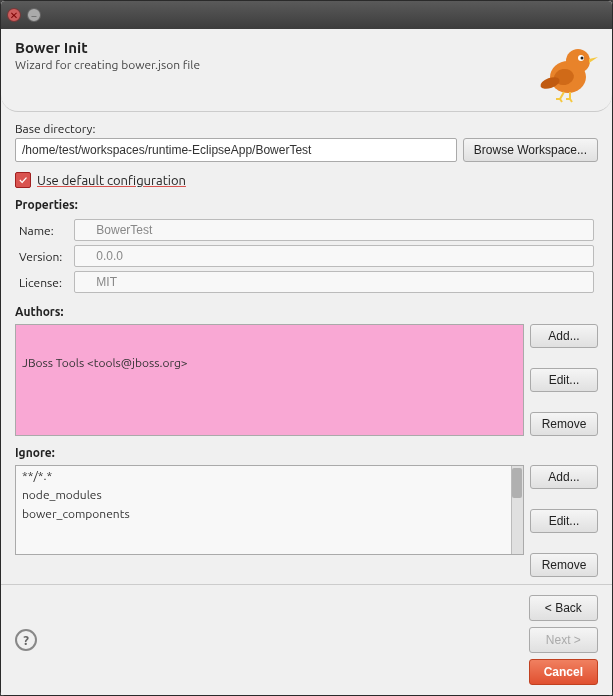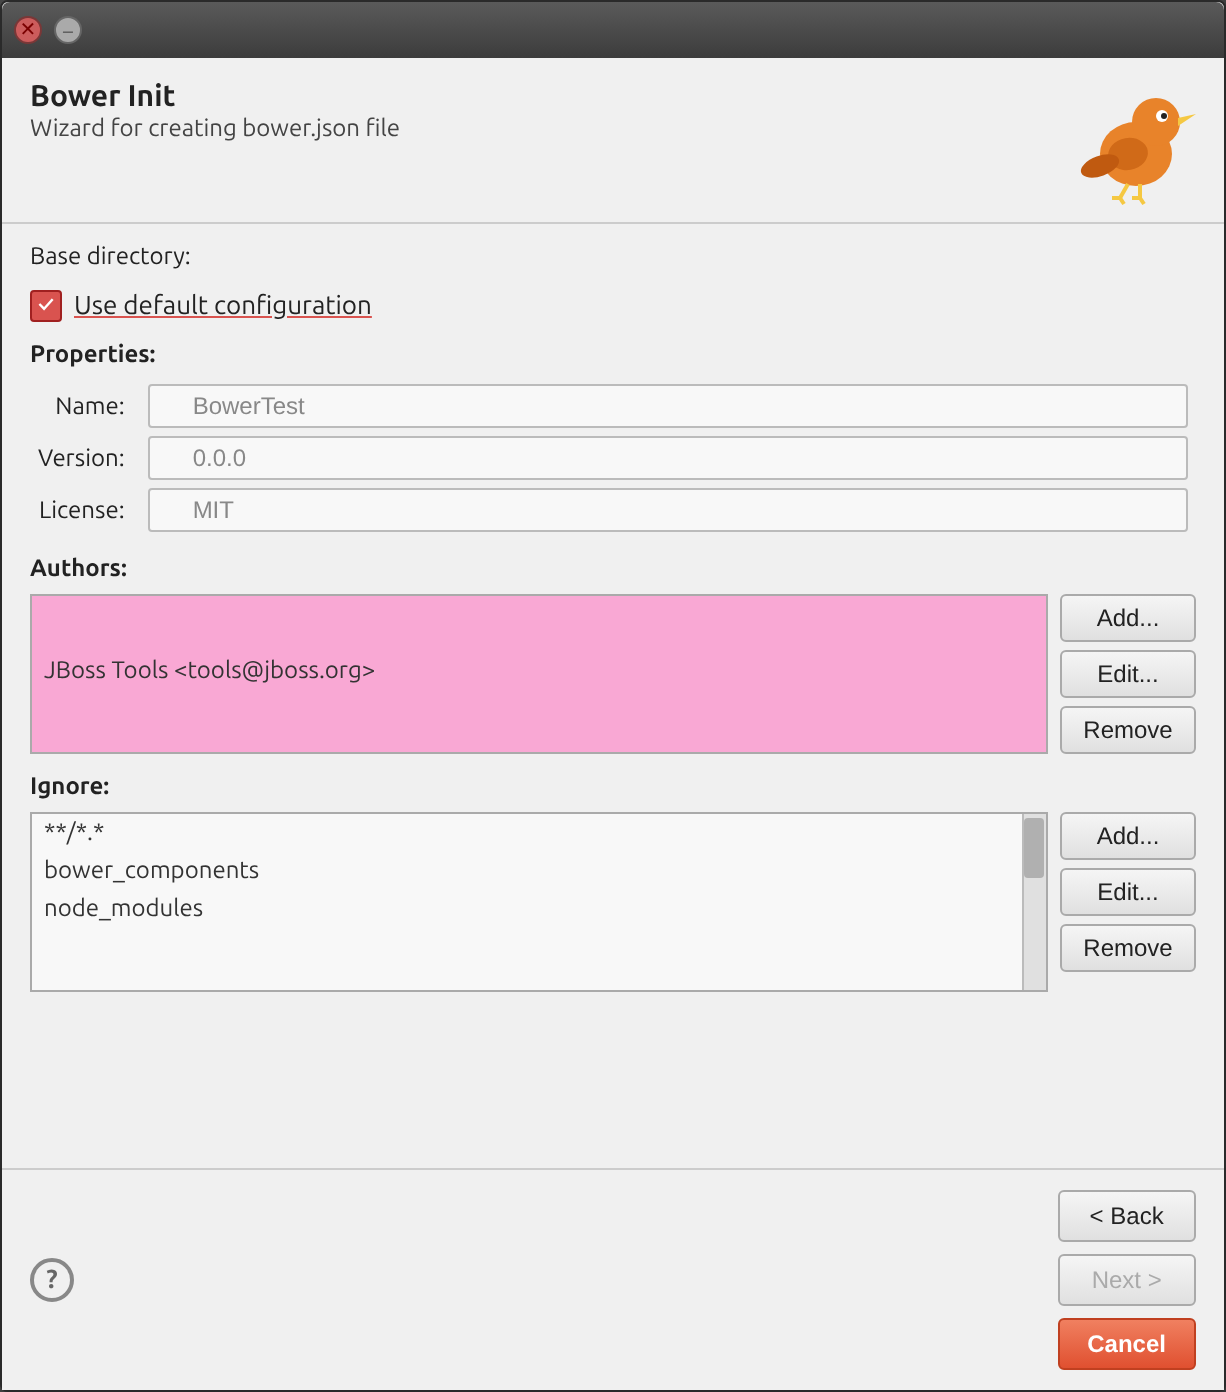--- a/index.html
+++ b/index.html
@@ -46,20 +46,21 @@
     }
     .btn-close { background: #cc5c5c; }
     .btn-min { background: #aaa; }
     .header-area {
       background: #f0f0f0;
       padding: 10px 14px 8px 14px;
       border-bottom: 1px solid #ccc;
       display: flex;
       justify-content: space-between;
       align-items: flex-start;
+      border-radius: 17px;
     }
     .header-text h2 {
       font-size: 15px;
       font-weight: bold;
       color: #222;
       margin-bottom: 2px;
     }
     .header-text p {
       font-size: 12px;
       color: #444;
@@ -147,21 +148,21 @@
       margin-bottom: 10px;
     }
     .props-table td {
       padding: 2px 4px;
       font-size: 12px;
       vertical-align: middle;
     }
     .props-table td:first-child {
       width: 60px;
       color: #222;
-      text-align: right;
+      text-align: left;
       padding-right: 8px;
     }
     .props-table td:last-child {
       width: 100%;
     }
     .prop-input {
       width: 100%;
       height: 22px;
       border: 1px solid #bbb;
       background: #f8f8f8;
@@ -186,21 +187,21 @@
     .list-box-item {
       padding: 3px 6px;
       color: #333;
     }
     .list-box-empty {
       height: 28px;
     }
     .list-actions {
       display: flex;
       flex-direction: column;
-      gap: 4px;
+      gap: 20px;
       align-items: flex-end;
     }
     .list-actions .btn {
       width: 68px;
     }
     .ignore-list-box {
       flex: 1;
       border: 1px solid #aaa;
       background: #f8f8f8;
       height: 90px;
@@ -319,20 +320,24 @@
         <line x1="36" y1="60" x2="32" y2="60" stroke="#f5c842" stroke-width="2"></line>
         <line x1="36" y1="60" x2="38" y2="63" stroke="#f5c842" stroke-width="2"></line>
       </svg>
     </div>
   </div>
 
   <div class="content">
 
     <div class="field-group">
       <div class="field-label">Base directory:</div>
+      <div class="field-row">
+        <input class="text-input" type="text" value="/home/test/workspaces/runtime-EclipseApp/BowerTest" style="">
+        <button class="btn">Browse Workspace...</button>
+      </div>
     </div>
 
     <div class="checkbox-row">
       <div class="checkbox-custom">✓</div>
       <span class="checkbox-label">Use default configuration</span>
     </div>
 
     <div class="field-group">
       <div class="section-label">Properties:</div>
       <table class="props-table">
@@ -366,22 +371,22 @@
           <button class="btn">Remove</button>
         </div>
       </div>
     </div>
 
     <div class="field-group">
       <div class="section-label">Ignore:</div>
       <div class="list-panel">
         <div class="ignore-list-box" style="position:relative;">
           <div class="list-box-item">**/*.*</div>
+          <div class="list-box-item">node_modules</div>
           <div class="list-box-item">bower_components</div>
-          <div class="list-box-item">node_modules</div>
           <div class="scrollbar-track">
             <div class="scrollbar-thumb"></div>
           </div>
         </div>
         <div class="list-actions">
           <button class="btn">Add...</button>
           <button class="btn">Edit...</button>
           <button class="btn">Remove</button>
         </div>
       </div>

